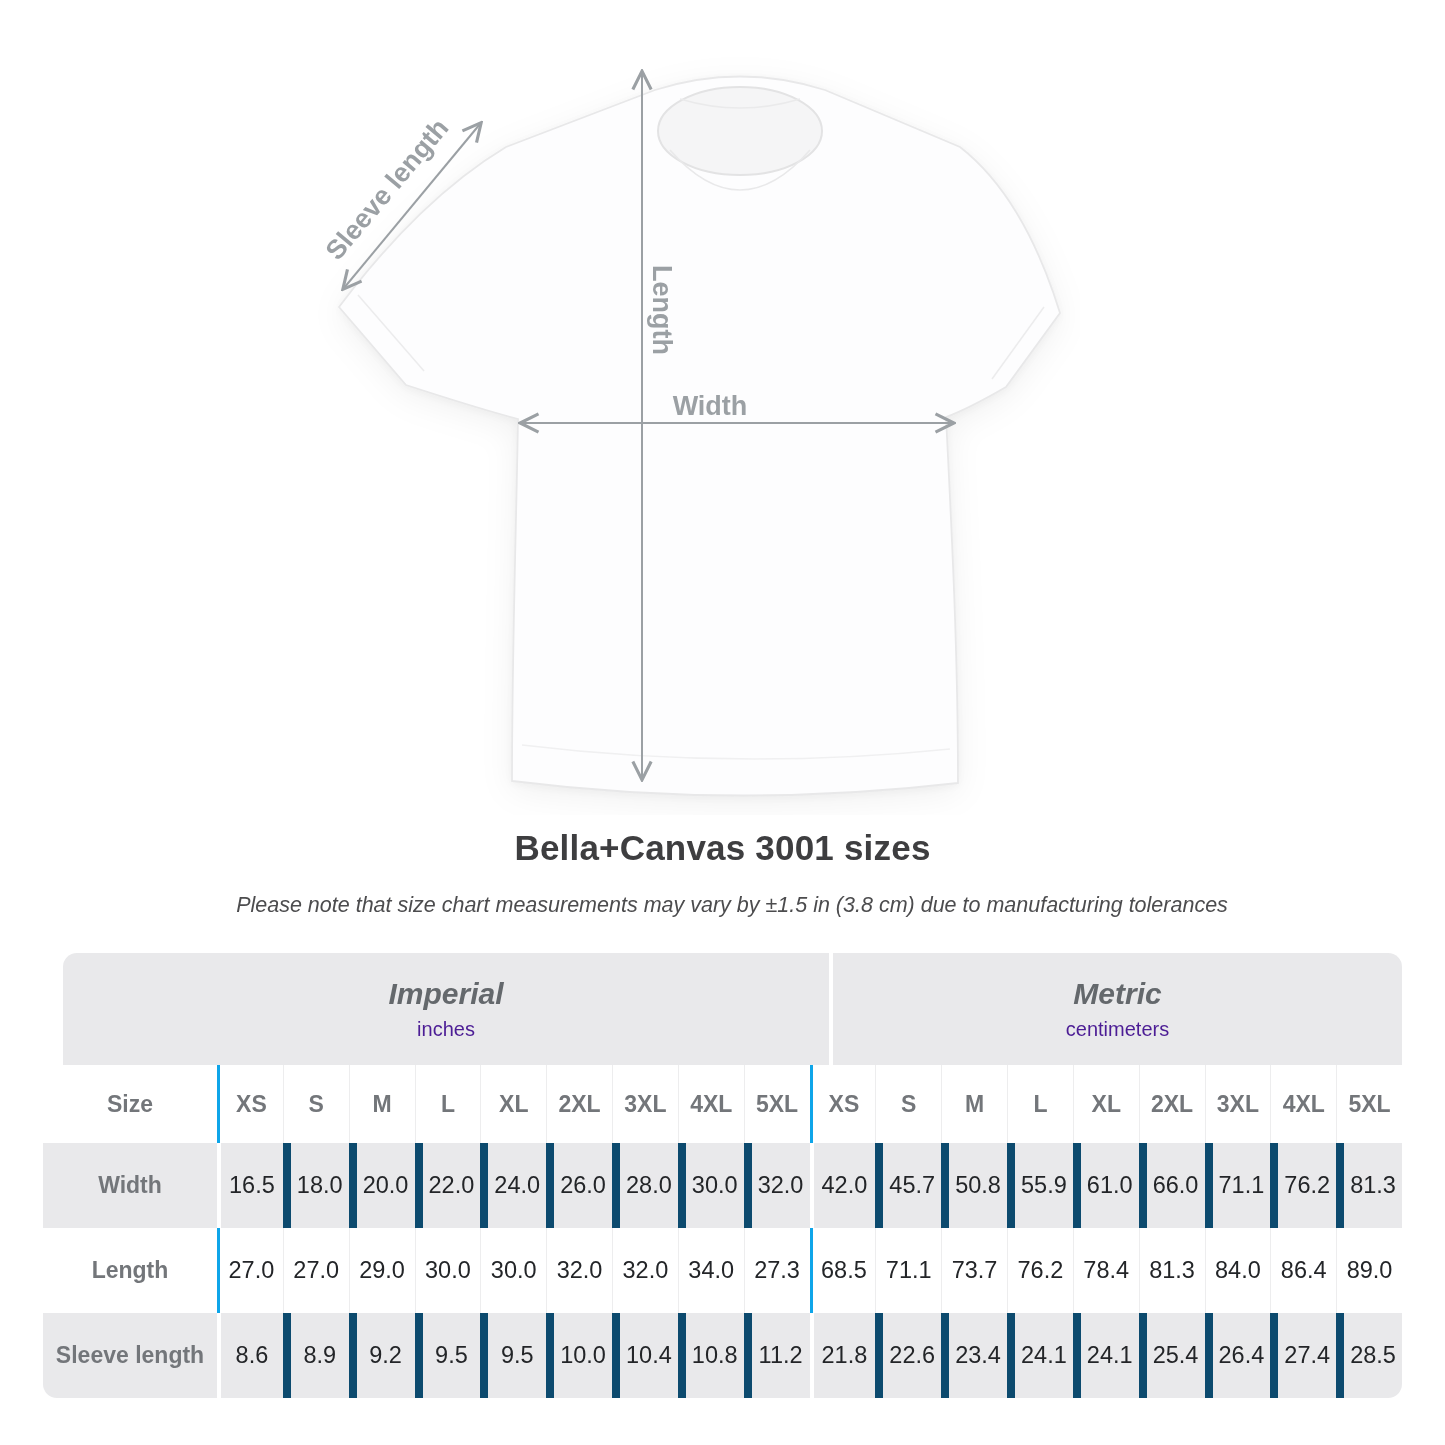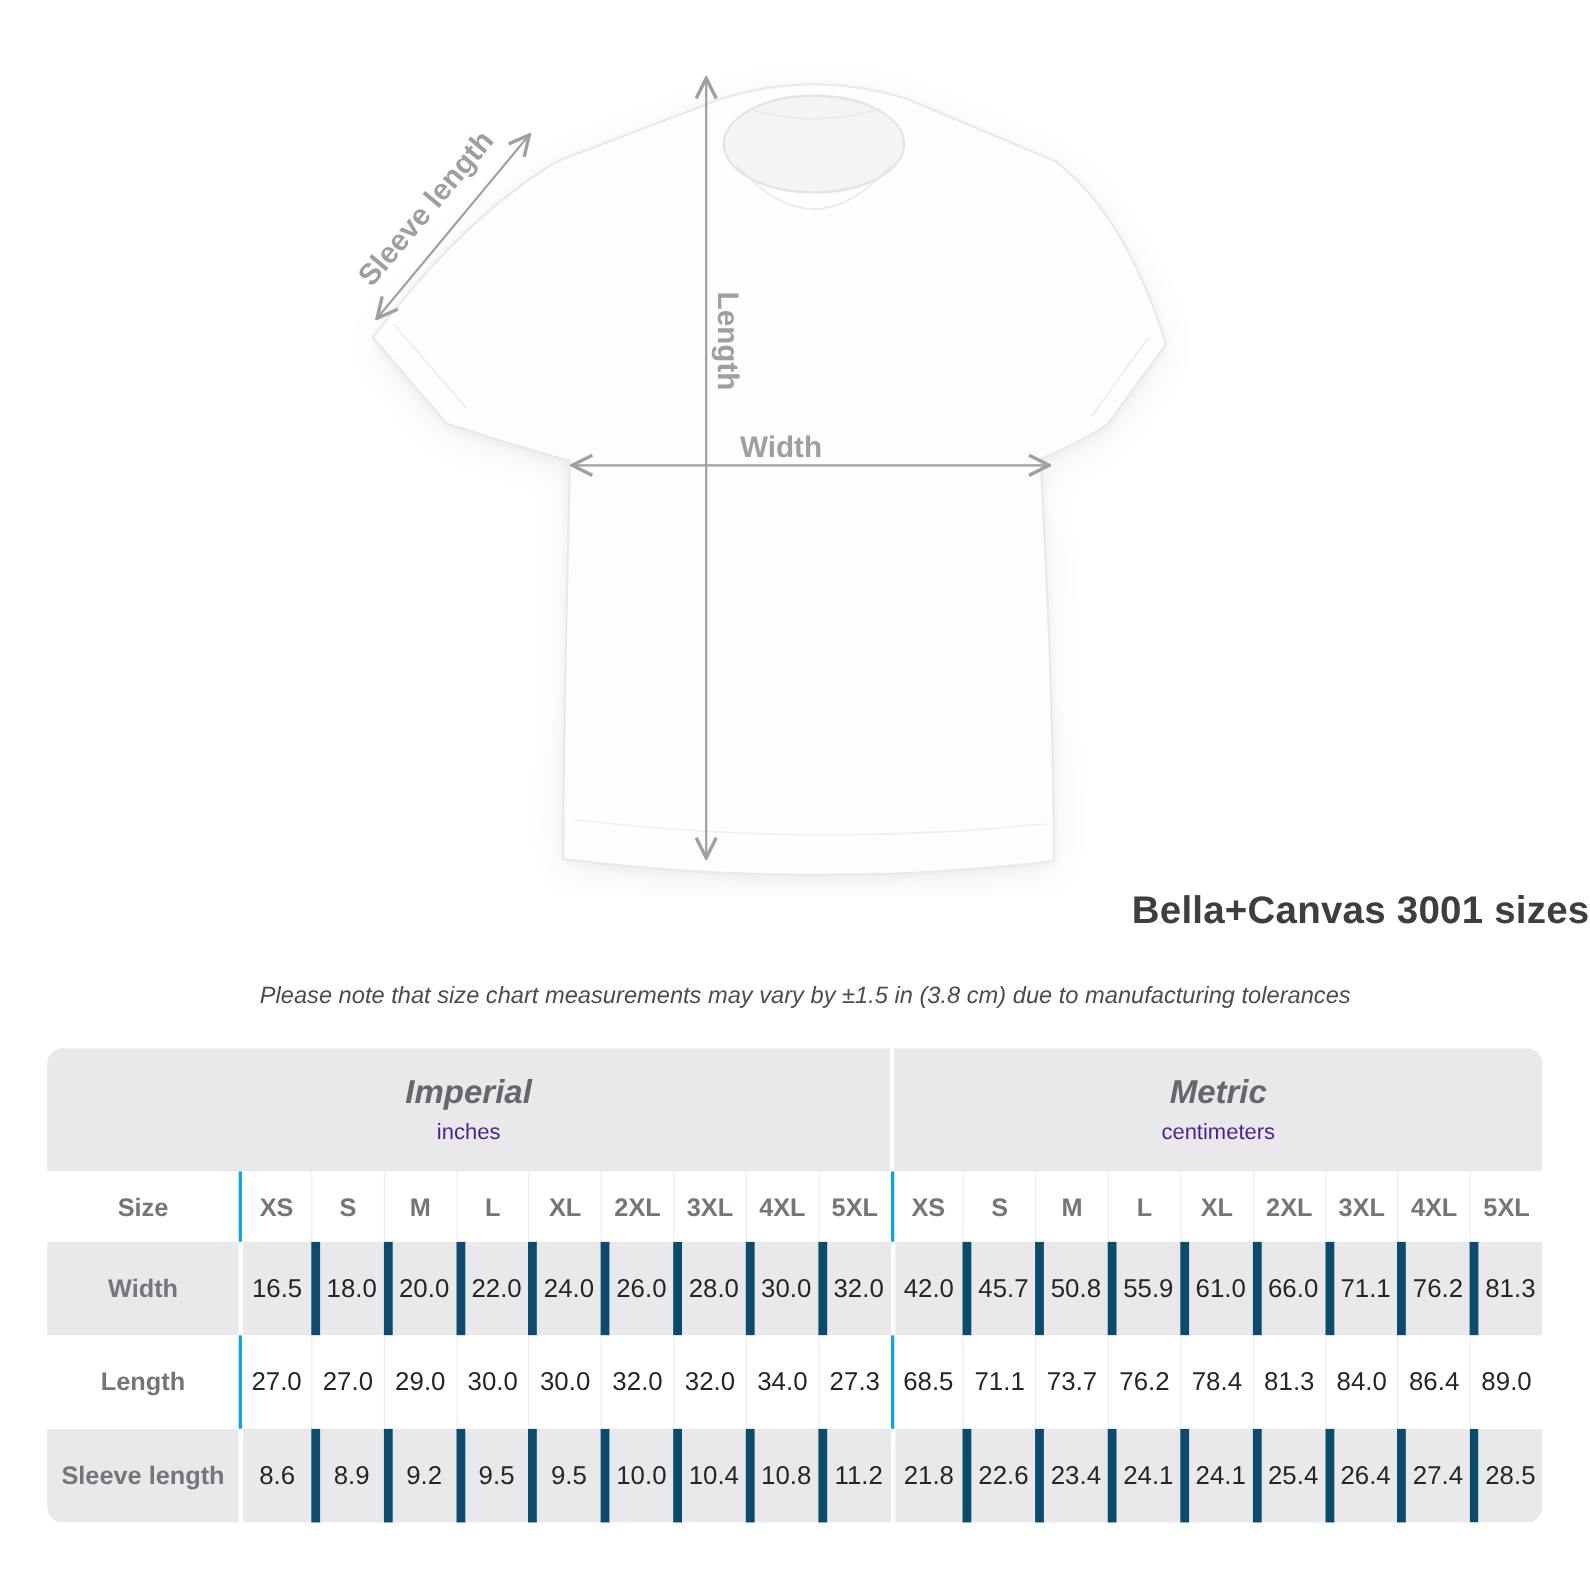--- a/index.html
+++ b/index.html
@@ -6,43 +6,43 @@
   .page{
     position:relative;width:1445px;height:1445px;background:#ffffff;overflow:hidden;
     font-family:"Liberation Sans", sans-serif;
   }
   
   .diagram{position:absolute;left:300px;top:55px;}
   .shirt-group{filter:drop-shadow(0 8px 16px rgba(0,0,0,0.055)) drop-shadow(0 2px 5px rgba(0,0,0,0.04));}
   .dim-label{font-family:"Liberation Sans", sans-serif;font-weight:bold;font-size:27px;fill:#9ba0a4;}
   
   .page-title{
-    position:absolute;left:0;right:0;top:808px;text-align:right;
+    position:absolute;left:0;right:0;top:828px;text-align:center;
     font-size:35px;font-weight:bold;color:#3e3e40;letter-spacing:0.2px;
   }
   .page-note{
     position:absolute;left:0;right:0;top:893px;text-align:center;
     font-size:21.5px;font-style:italic;color:#4c4c4e;padding-left:19px;
   }
   
   .size-table{position:absolute;left:43px;top:953px;width:1359px;}
   .bands{display:flex;gap:4px;height:112px;}
   .band{
     background:#e9e9eb;display:flex;flex-direction:column;align-items:center;justify-content:center;
   }
-  .band-imperial{width:766px;border-radius:14px 0 0 0;}
+  .band-imperial{width:766px;border-radius:14px 0 0 0;margin-left:20px;}
   .band-metric{flex:1;border-radius:0 14px 0 0;}
   .band-name{font-style:italic;font-weight:bold;font-size:30px;color:#64686c;}
   .band-unit{font-size:20px;color:#4c1d95;margin-top:7px;}
   .table-grid{display:grid;grid-template-columns:174px repeat(18,1fr);}
   .cell{
     display:flex;align-items:center;justify-content:center;
     box-sizing:border-box;font-size:23.5px;color:#232528;
   }
-  .h78{height:64px;}
+  .h78{height:78px;}
   .h85{height:85px;}
   .lbl{font-weight:bold;font-size:23px;color:#73767a;}
   .wt{background:#ffffff;}
   .gy{background:#e9e9eb;}
   .wt.d{border-left:1px solid #ededee;}
   .wt.g{border-left:3px solid #0ea5e9;}
   .gy.d{border-left:8px solid #0c4a6e;}
   .gy.g{border-left:4px solid #ffffff;}
   .blr{border-bottom-left-radius:14px;}
   .brr{border-bottom-right-radius:14px;}

